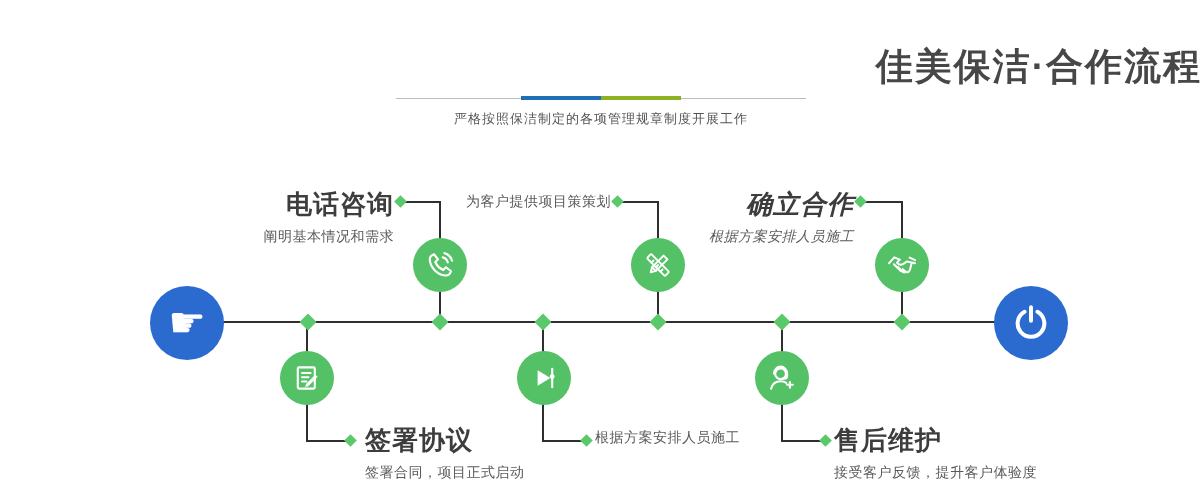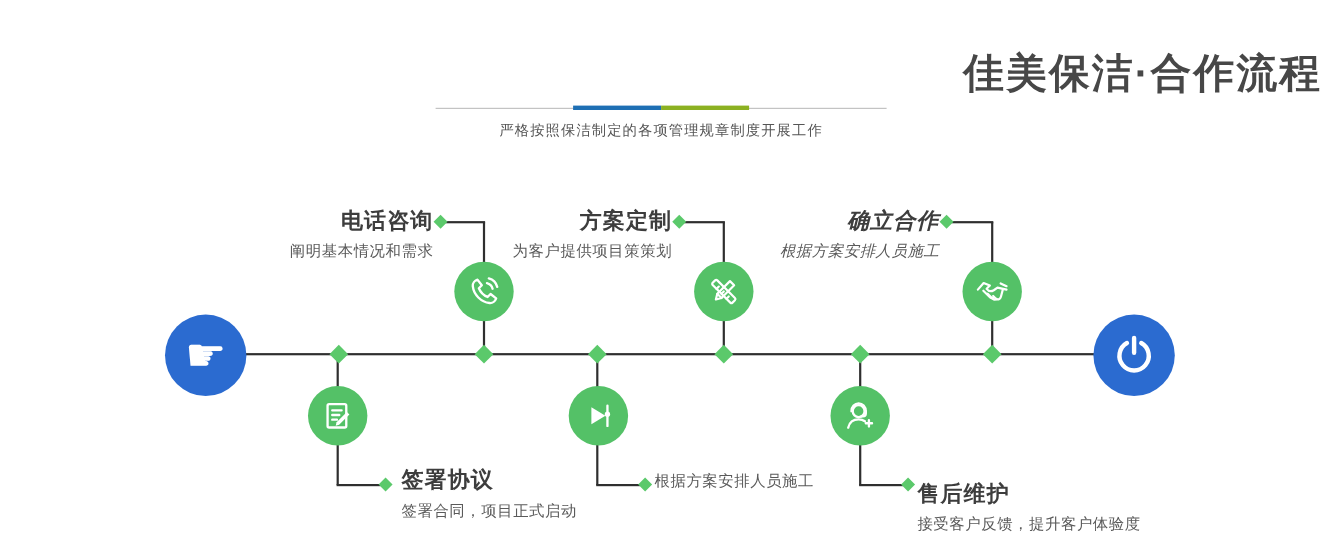--- a/index.html
+++ b/index.html
@@ -31,21 +31,21 @@
     background:#54c167; display:flex; align-items:center; justify-content:center; z-index:3; }
   .node svg { width:34px; height:34px; }
   .endpoint svg { width:40px; height:40px; }
 
   .diamond { position:absolute; background:#5bc96b; transform:rotate(45deg); z-index:4; }
   .diamond.big { width:12px; height:12px; }
   .diamond.small { width:9px; height:9px; }
 
   
   .step-label { position:absolute; z-index:5; }
-  .step-label .t { font-size:20px; font-weight:700; color:#3d3d3d; letter-spacing:1px; }
+  .step-label .t { font-size:26px; font-weight:700; color:#3d3d3d; letter-spacing:1px; }
   .step-label .d { font-size:14px; color:#5a5a5a; margin-top:6px; letter-spacing:0.5px; }
   .step-label.top { text-align:right; top:187px; }
   .step-label.bottom { text-align:left; top:423px; }
 </style>
 </head>
 <body>
 
 <div class="stage">
 
   <div class="main-title">佳美保洁·合作流程</div>
@@ -157,33 +157,32 @@
   <div class="diamond small" style="left:856px; top:197px;"></div>
   <div class="diamond small" style="left:346px; top:436px;"></div>
   <div class="diamond small" style="left:582px; top:436px;"></div>
   <div class="diamond small" style="left:821px; top:436px;"></div>
 
   <div class="step-label top" style="right:808px;">
     <div class="t">电话咨询</div>
     <div class="d">阐明基本情况和需求</div>
   </div>
   <div class="step-label top" style="right:591px;">
-    <div class="t">方案定制</div>
     <div class="d">为客户提供项目策策划</div>
   </div>
   <div class="step-label top" style="right:348px;font-style:italic;">
     <div class="t">确立合作</div>
     <div class="d">根据方案安排人员施工</div>
   </div>
 
   <div class="step-label bottom" style="left:365px;">
     <div class="t">签署协议</div>
     <div class="d">签署合同，项目正式启动</div>
   </div>
   <div class="step-label bottom" style="left:595px;">
     <div class="d">根据方案安排人员施工</div>
   </div>
-  <div class="step-label bottom" style="left:834px;margin-top:12px;">
+  <div class="step-label bottom" style="left:834px;">
     <div class="t">售后维护</div>
     <div class="d">接受客户反馈，提升客户体验度</div>
   </div>
 
 </div>
 
 </body></html>

